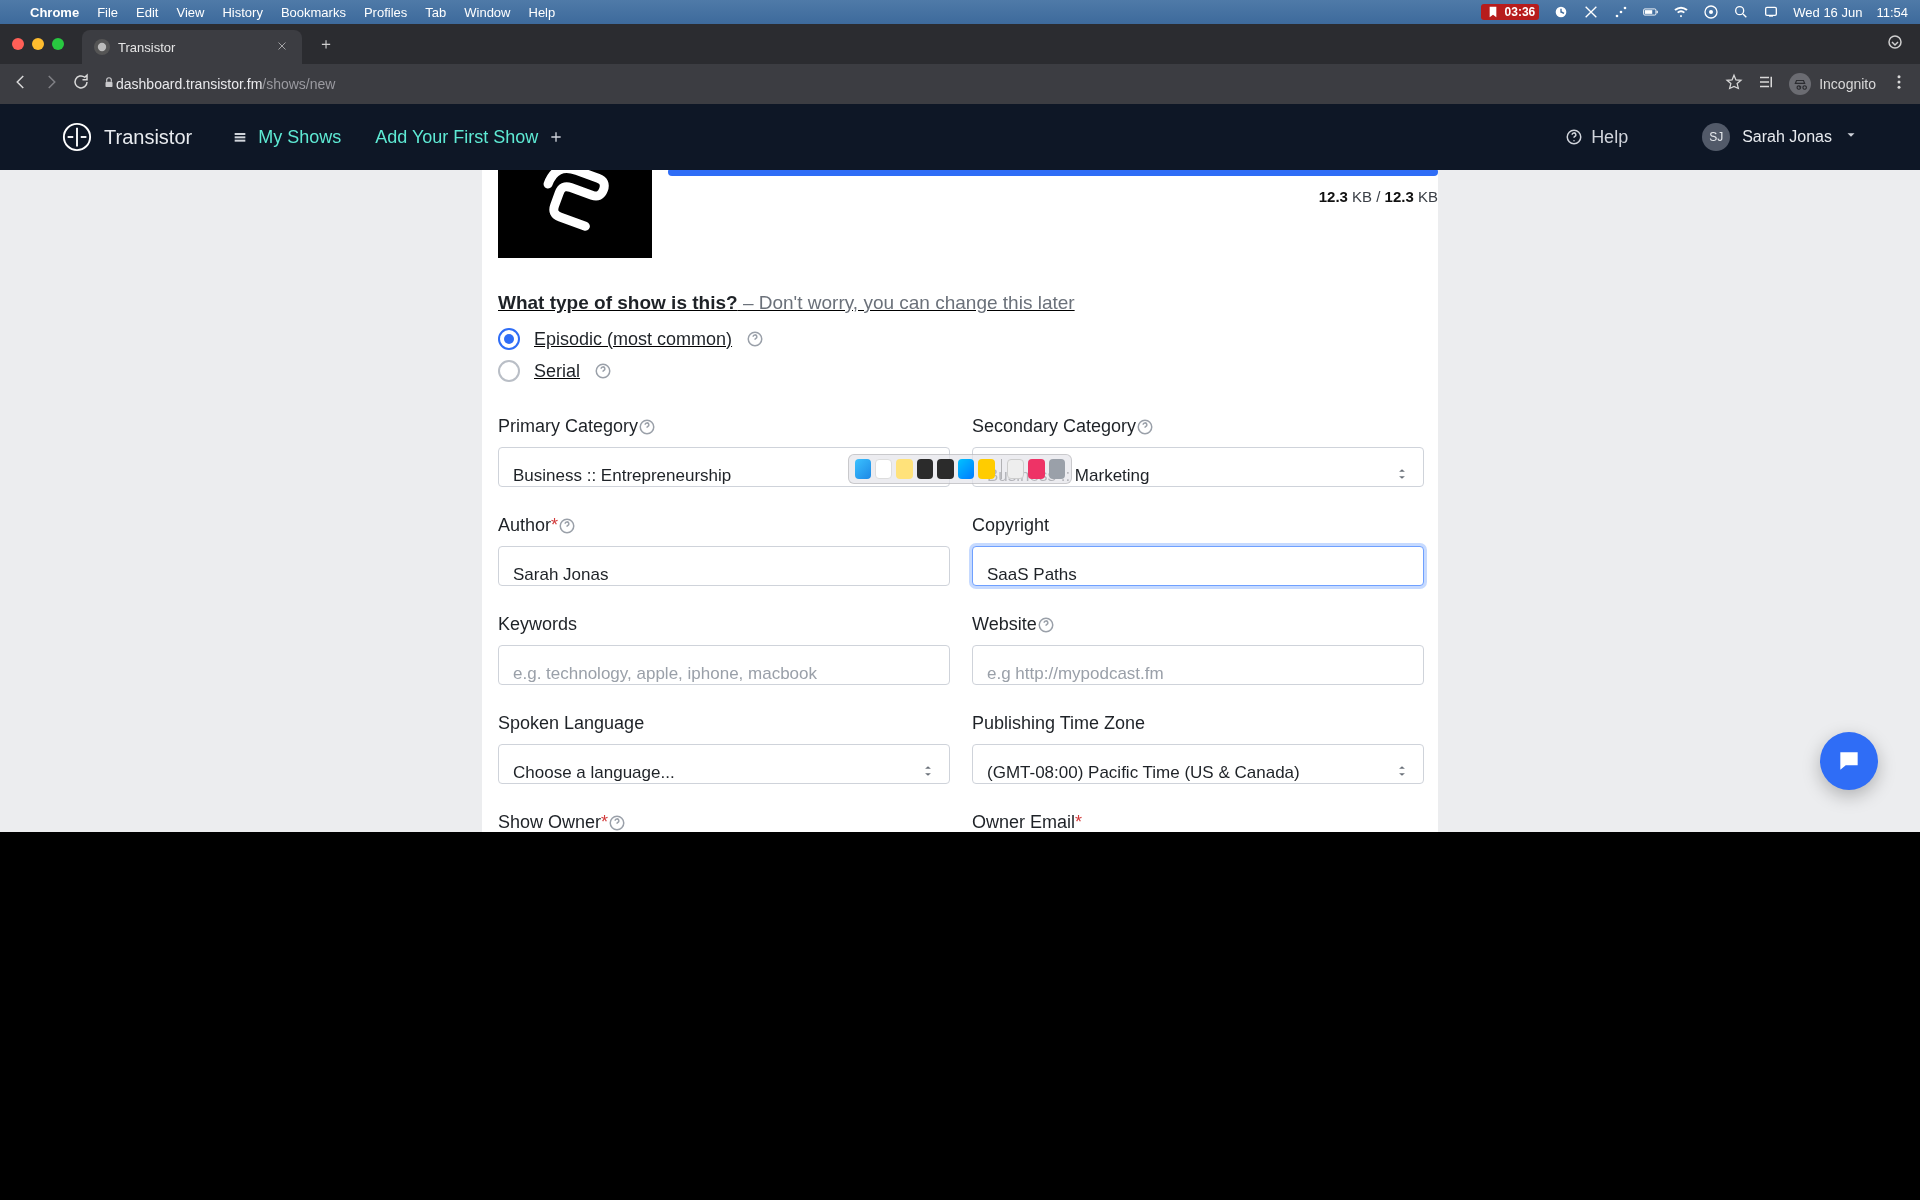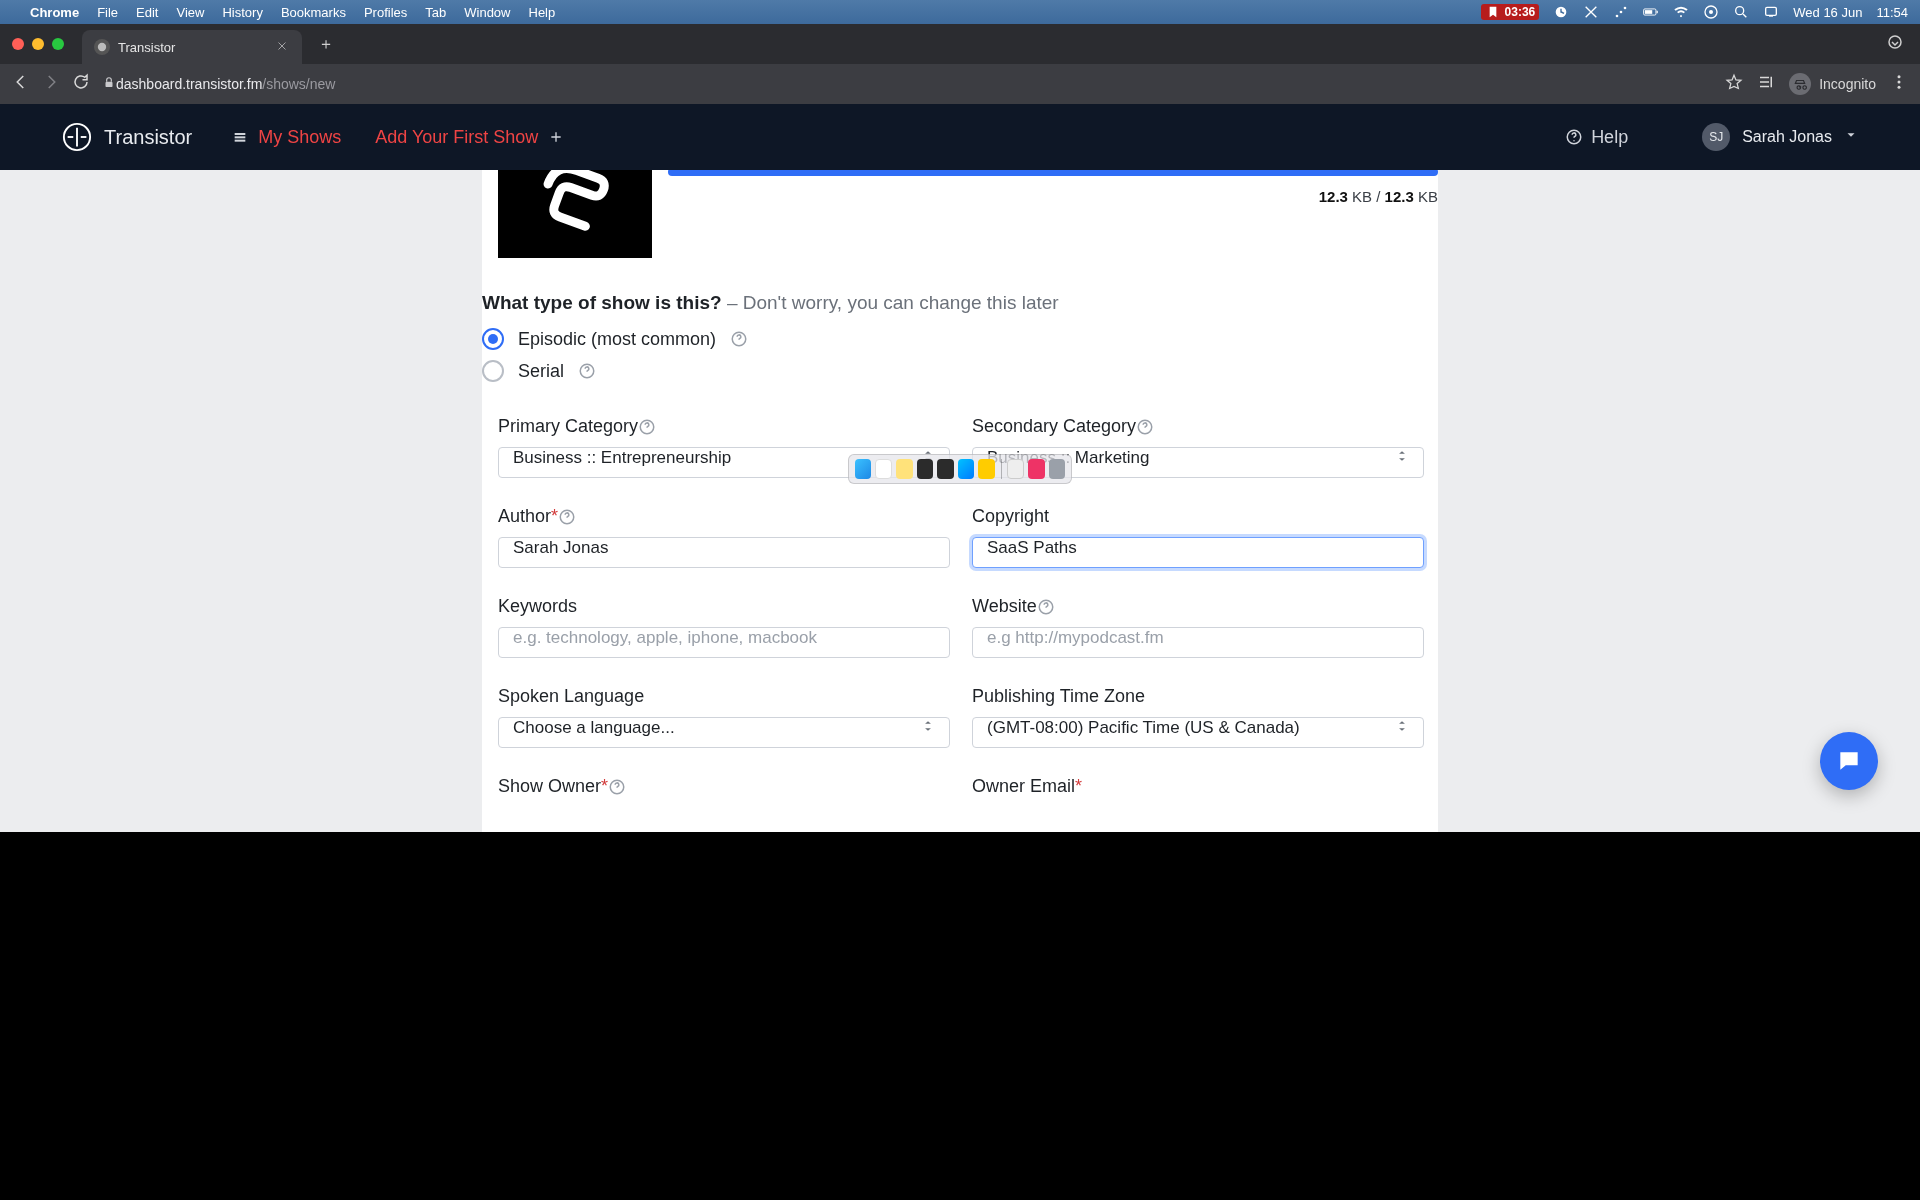--- a/index.html
+++ b/index.html
@@ -73,21 +73,21 @@
     height: 66px;
     background:#0e1726;
     display:flex; align-items:center;
     padding:0 62px 0 62px;
     color:#e8ebef;
     gap: 40px;
   }
   .logo { display:flex; align-items:center; gap:12px; font-size:20px; font-weight:500;}
   .logo .mark{width:30px;height:30px;}
   .logo .mark svg{width:30px;height:30px;stroke:#fff;fill:none;stroke-width:2;}
-  .nav-links{display:flex; gap:34px; font-size:18px; color:#ef4444;}
+  .nav-links{display:flex; gap:34px; font-size:18px; color:#5eead4;}
   .nav-link{display:flex; align-items:center; gap:10px;}
   .nav-link svg{width:16px;height:16px;fill:#d0d4db;}
   .header-spacer{flex:1;}
   .help-link{display:flex;align-items:center;gap:8px; font-size:18px; color:#d0d4db;}
   .help-link svg{width:18px;height:18px;fill:#d0d4db;}
   .user-chip{display:flex;align-items:center;gap:12px;margin-left:34px;}
   .user-chip .avatar{width:28px;height:28px;border-radius:50%;background:#525a69;color:#e8ebef;display:flex;align-items:center;justify-content:center;font-size:12px;}
   .user-chip .caret svg{width:14px;height:14px;fill:#cfd3da;}
   .app-body-outer{
     height: 662px; 
@@ -137,25 +137,25 @@
     grid-template-columns: 452px 452px;
     column-gap: 22px;
     row-gap: 0;
     margin-top: 34px;
   }
   .field{ display:flex; flex-direction:column; }
   .field + .field{}
   .field-label{ font-size:18px; color:#1e2227; display:flex; align-items:center; gap:0; margin-bottom:10px;}
   .field-label .req{ color:#d23b3b; }
   .control{
-    height:31px;
+    height:40px;
     border:1px solid #cfd3da;
     border-radius:4px;
     background:#fff;
-    display:flex; align-items:flex-start;
+    display:flex; align-items:flex-end;
     padding:0 14px;
     font-size:17px;
     color:#1e2227;
   }
   .control.select{ justify-content:space-between; }
   .control.select .chev svg{width:14px;height:14px;fill:#6b717a;}
   .control input{
     border:none; outline:none; width:100%; font-size:17px; color:#1e2227; background:transparent;
   }
   .control input::placeholder{ color:#9aa0a9; }
@@ -209,21 +209,23 @@
 
   
   .letterbox{
     height: 368px;
     background:#000;
   }
   .card-pad{
     padding: 0 0 0 16px; 
   }
   .text-inset{
+    padding-left: 16px;
     padding-right: 16px;
+    text-decoration: underline;
   }
   .grid-inset{
     padding-left: 16px;
     padding-right: 16px;
   }
 </style>
 </head>
 <body>
 
 <div class="mac-menubar">

